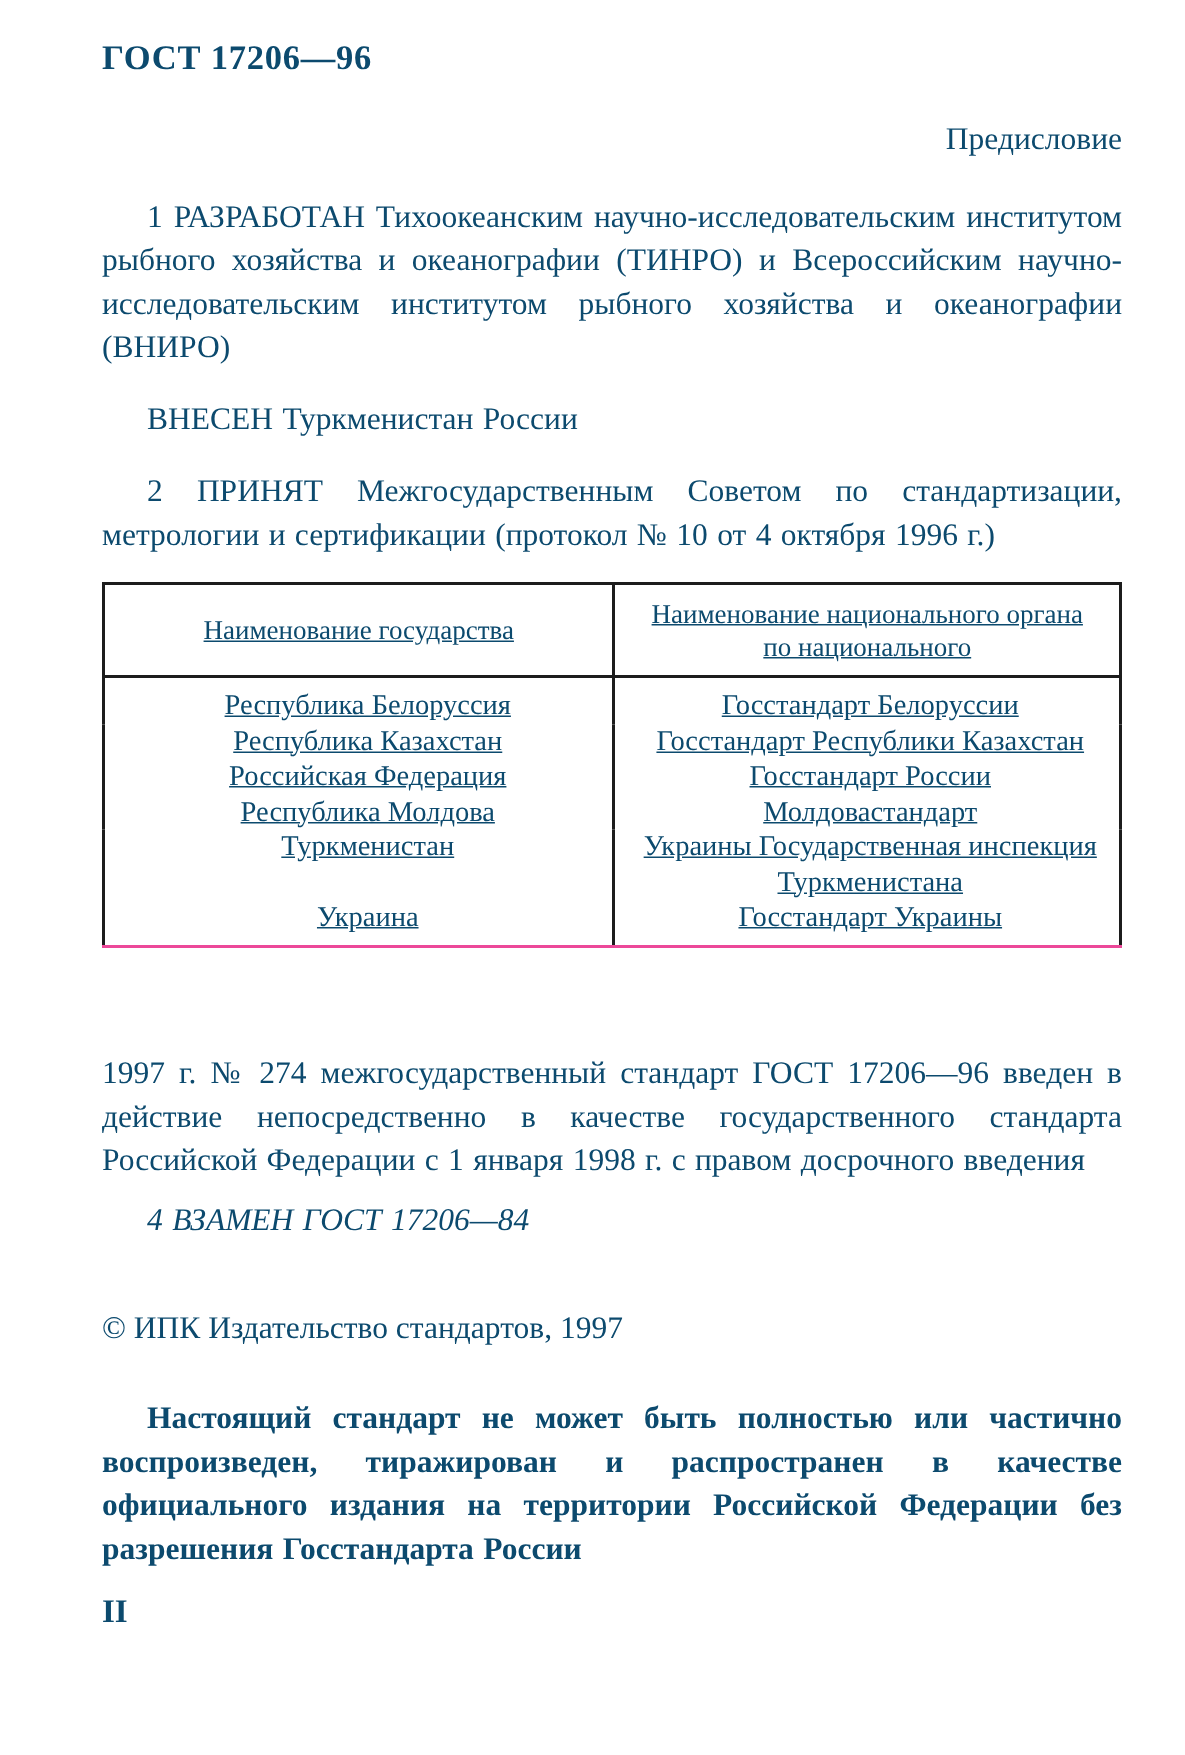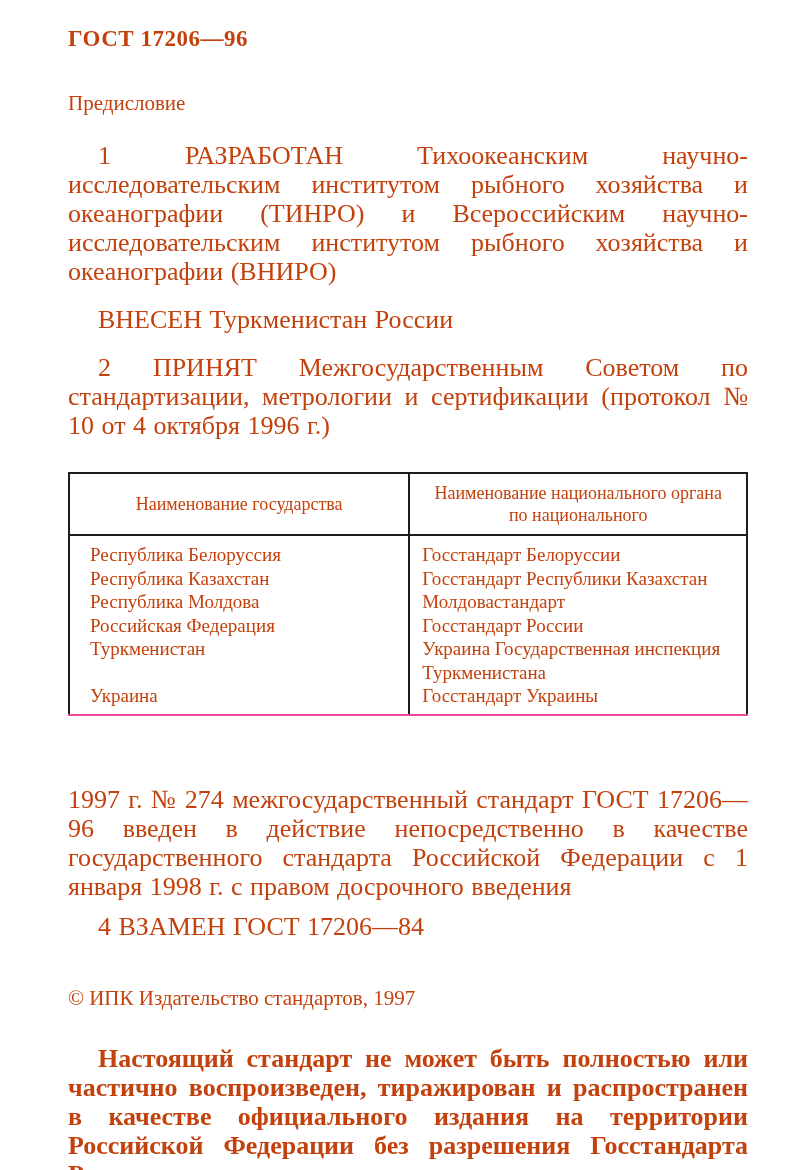--- a/index.html
+++ b/index.html
@@ -3,56 +3,58 @@
 <meta charset="utf-8">
 <style>
   * { margin: 0; padding: 0; box-sizing: border-box; }
   html, body { background: #e8e8e8; }
   .page {
     position: relative;
     width: 790px;
     height: 1170px;
     margin: 0 auto;
     background: #ffffff;
-    color: #c2410c;
+    color: #0c4a6e;
     font-family: "Liberation Serif", "DejaVu Serif", serif;
     padding: 26px 42px 0 68px;
     overflow: hidden;
   }
   .doc-code {
     font-weight: bold;
     font-size: 23px;
     letter-spacing: 0.5px;
   }
   .doc-title {
-    text-align: left;
+    text-align: right;
     font-size: 21px;
-    margin-top: 39px;
+    margin-top: 28px;
   }
   p.body-par {
-    font-size: 26px;
+    font-size: 21px;
     line-height: 29px;
     text-align: justify;
     word-spacing: 1px;
   }
   p.indent { text-indent: 30px; }
   .par-developed { margin-top: 25px; }
   .par-submitted { margin-top: 19px; text-align: left; }
   .par-adopted  { margin-top: 19px; }
   .par-vote     { margin-top: 17px; text-align: left; }
 
   table.vote-table {
-    margin-top: 32px;
+    margin-top: 17px;
     width: 100%;
     border-collapse: collapse;
     table-layout: fixed;
+    text-decoration: underline;
   }
   table.vote-table th, table.vote-table td {
     font-weight: normal;
     vertical-align: top;
+    text-align: center;
   }
   table.vote-table th {
     border: 2px solid #1c1c1c;
     font-size: 18px;
     line-height: 22px;
     text-align: center;
     vertical-align: middle;
     height: 62px;
     padding: 4px 18px;
   }
@@ -61,21 +63,21 @@
     line-height: 23.5px;
     padding: 0 8px 0 20px;
     border-left: 2px solid #1c1c1c;
     border-right: 2px solid #1c1c1c;
   }
   table.vote-table td.org-cell { padding-left: 12px; }
   table.vote-table tr.first-row td { padding-top: 7px; }
   table.vote-table tr.last-row td  { padding-bottom: 6px; border-bottom: 2px solid #ec4899; }
 
   .par-decree      { margin-top: 69px; }
-  .par-replaces    { margin-top: 11px; text-align: left; }
+  .par-replaces    { margin-top: 11px; text-align: left; font-style: italic; }
   .copyright-line  {
     margin-top: 45px;
     font-size: 21px;
     text-align: left;
   }
   .par-restriction { margin-top: 33px; font-weight: bold; }
   .page-number {
     margin-top: 14px;
     font-size: 22px;
     font-weight: bold;
@@ -111,30 +113,30 @@
     <tbody>
       <tr class="first-row">
         <td>Республика Белоруссия</td>
         <td class="org-cell">Госстандарт Белоруссии</td>
       </tr>
       <tr>
         <td>Республика Казахстан</td>
         <td class="org-cell">Госстандарт Республики Казахстан</td>
       </tr>
       <tr>
+        <td>Российская Федерация</td>
+        <td class="org-cell">Госстандарт России</td>
+      </tr>
+      <tr>
         <td>Республика Молдова</td>
         <td class="org-cell">Молдовастандарт</td>
       </tr>
       <tr>
-        <td>Российская Федерация</td>
-        <td class="org-cell">Госстандарт России</td>
-      </tr>
-      <tr>
         <td>Туркменистан</td>
-        <td class="org-cell">Украина Государственная инспекция Туркменистана</td>
+        <td class="org-cell">Украины Государственная инспекция Туркменистана</td>
       </tr>
       <tr class="last-row">
         <td>Украина</td>
         <td class="org-cell">Госстандарт Украины</td>
       </tr>
     </tbody>
   </table>
 
   <p class="body-par par-decree">1997 г. № 274 межгосударственный стандарт ГОСТ 17206—96 введен в действие непосредственно в качестве государственного стандарта Российской Федерации с 1 января 1998 г. с правом досрочного введения</p>
 

